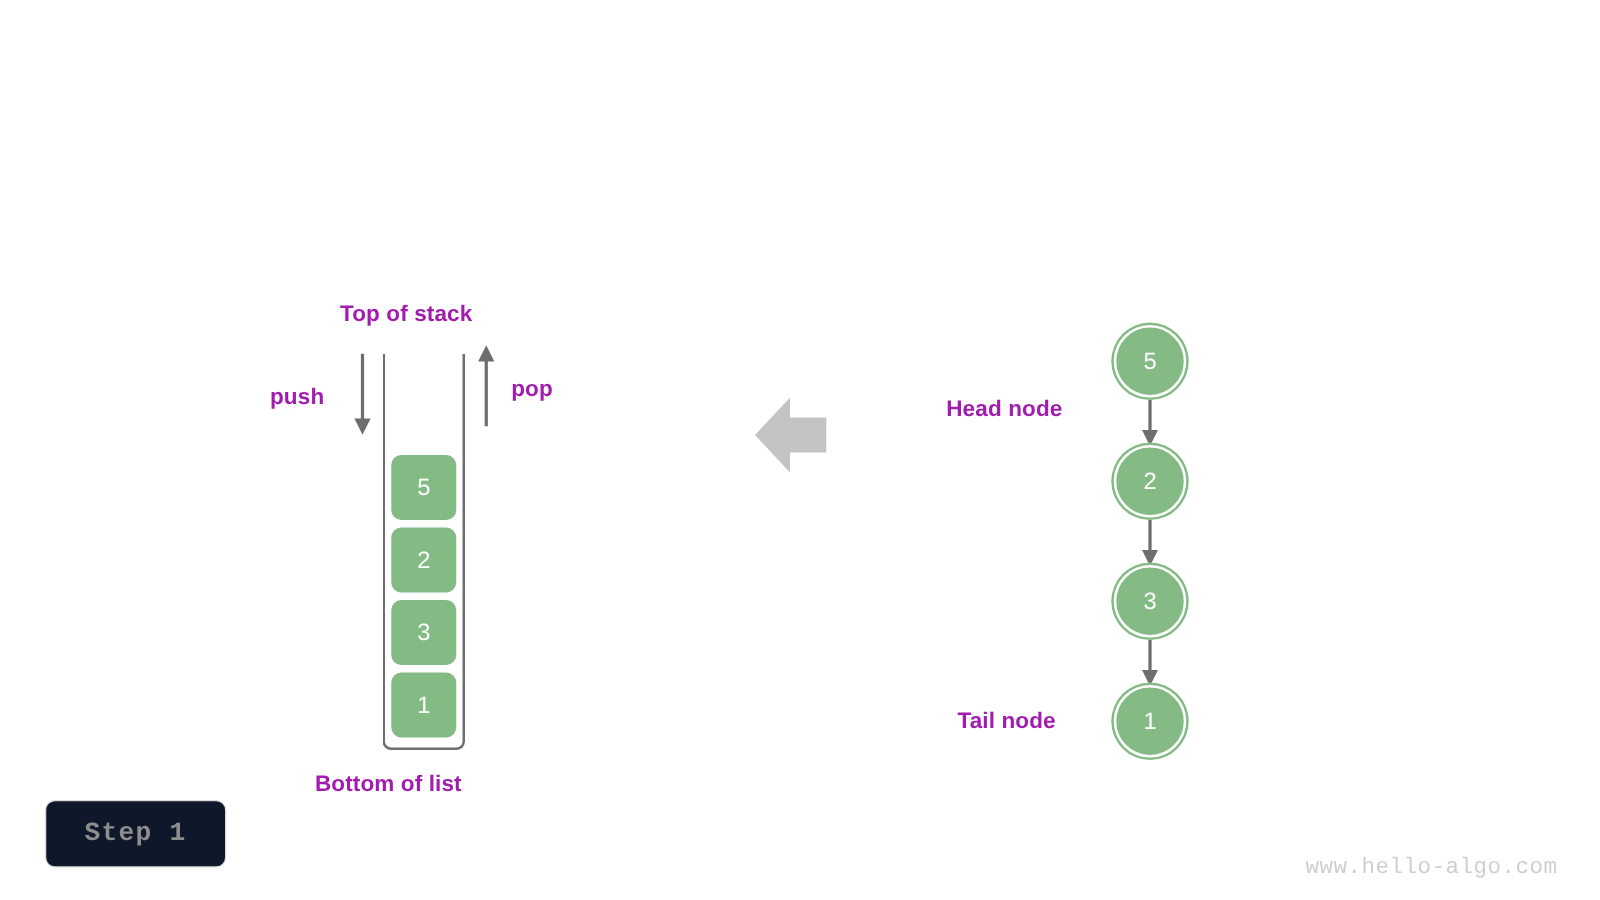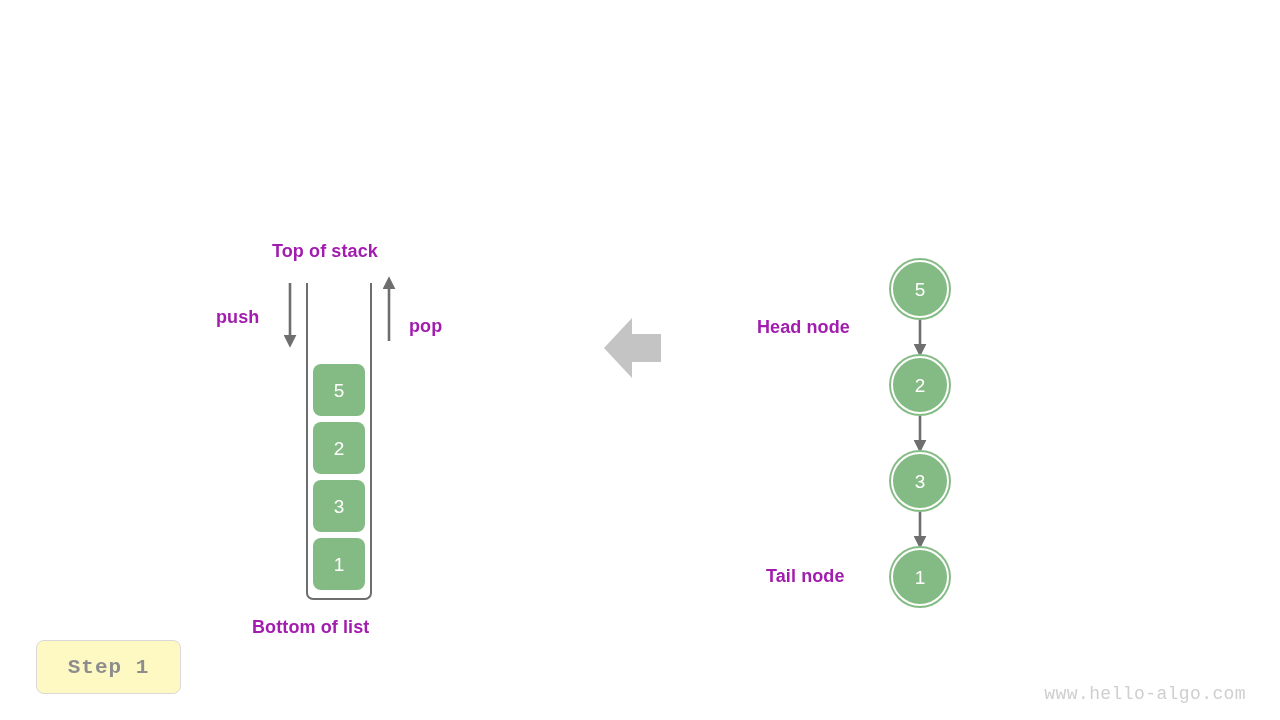--- a/index.html
+++ b/index.html
@@ -104,21 +104,21 @@
 
   
   .step-badge {
     position: absolute;
     left: 36px;
     top: 640px;
     width: 145px;
     height: 54px;
     border: 1px solid #d9d9d9;
     border-radius: 8px;
-    background: #fef9c3;
+    background: #0f172a;
     display: flex;
     align-items: center;
     justify-content: center;
     font-family: "Liberation Mono", monospace;
     font-weight: bold;
     font-size: 21px;
     color: #8d8d8d;
     letter-spacing: 1px;
     box-sizing: border-box;
   }
@@ -181,21 +181,21 @@
       <line x1="920" y1="512" x2="920" y2="542" stroke="#6e6e6e" stroke-width="2.6" marker-end="url(#arrowhead-gray)"></line>
     </g>
   </svg>
 
   <div class="stack-group">
 
     <div class="bold-label" style="left:272px; top:241px;">Top of stack</div>
 
     <div class="bold-label" style="left:216px; top:307px;">push</div>
 
-    <div class="bold-label" style="left:409px; top:316px;">pop</div>
+    <div class="bold-label" style="left:409px; top:301px;">pop</div>
 
     <div class="stack-container"></div>
 
     <div class="stack-items">
       <div class="stack-cell">5</div>
       <div class="stack-cell">2</div>
       <div class="stack-cell">3</div>
       <div class="stack-cell">1</div>
     </div>
 

